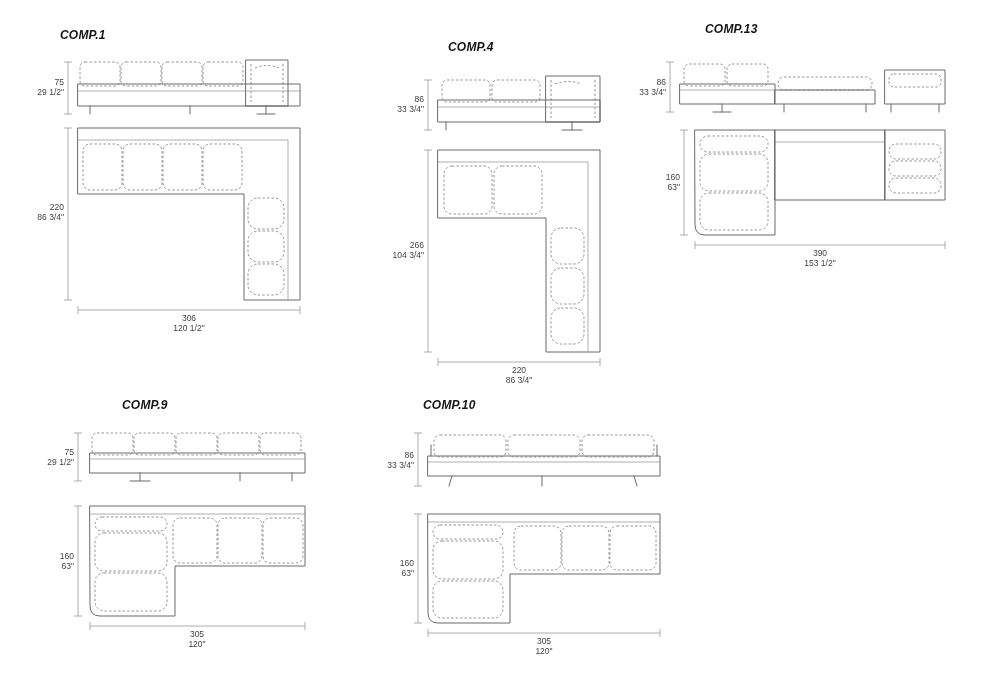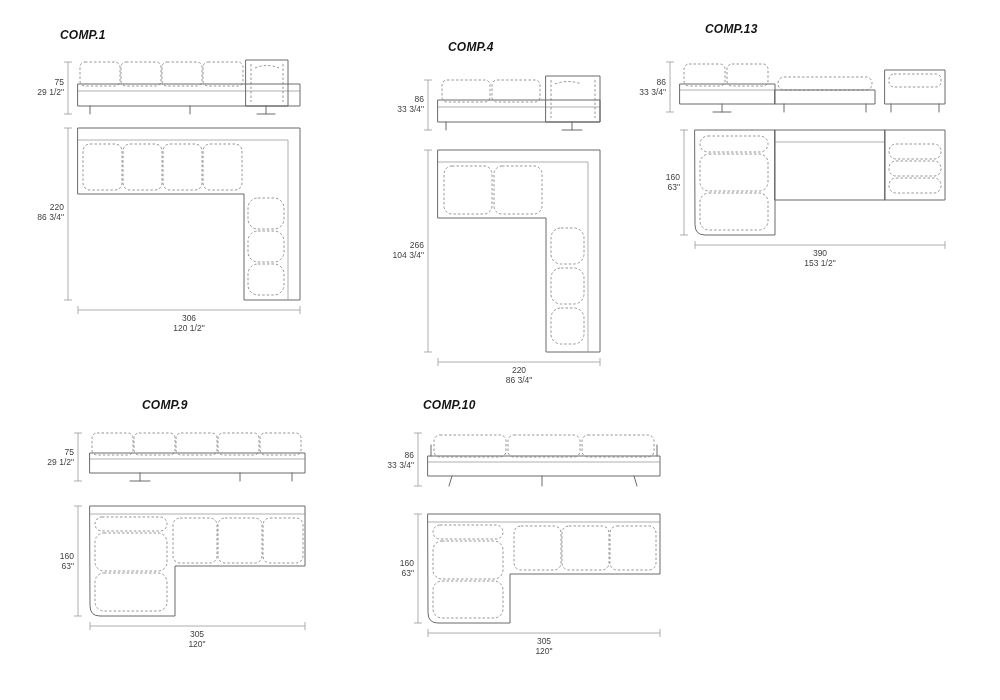--- a/index.html
+++ b/index.html
@@ -168,21 +168,21 @@
         <line class="dim" x1="45" y1="197" x2="295" y2="197"></line>
         <line class="dim" x1="45" y1="193" x2="45" y2="201"></line>
         <line class="dim" x1="295" y1="193" x2="295" y2="201"></line>
         <text class="dimv" x="170" y="208" text-anchor="middle">390</text>
         <text class="dimv" x="170" y="218" text-anchor="middle">153 1/2"</text>
       </g>
     </svg>
   </div>
 
   <div class="comp" style="left:40px;top:398px;width:290px;height:265px;">
-    <div class="comp-title" style="left:82px;top:0;margin-left:20px;">COMP.9</div>
+    <div class="comp-title" style="left:82px;top:0;">COMP.9</div>
     <svg style="left:0;top:20px;" width="290" height="240" viewBox="0 0 290 240">
       <g>
         <rect class="dash" x="52" y="15" width="41" height="22" rx="5"></rect>
         <rect class="dash" x="94" y="15" width="41" height="22" rx="5"></rect>
         <rect class="dash" x="136" y="15" width="41" height="22" rx="5"></rect>
         <rect class="dash" x="178" y="15" width="41" height="22" rx="5"></rect>
         <rect class="dash" x="220" y="15" width="41" height="22" rx="5"></rect>
         <rect class="ln" x="50" y="35" width="215" height="20"></rect>
         <line class="thin" x1="50" y1="41" x2="265" y2="41"></line>
         <path class="ln" d="M100,55 v8 M90,63 h20"></path>

